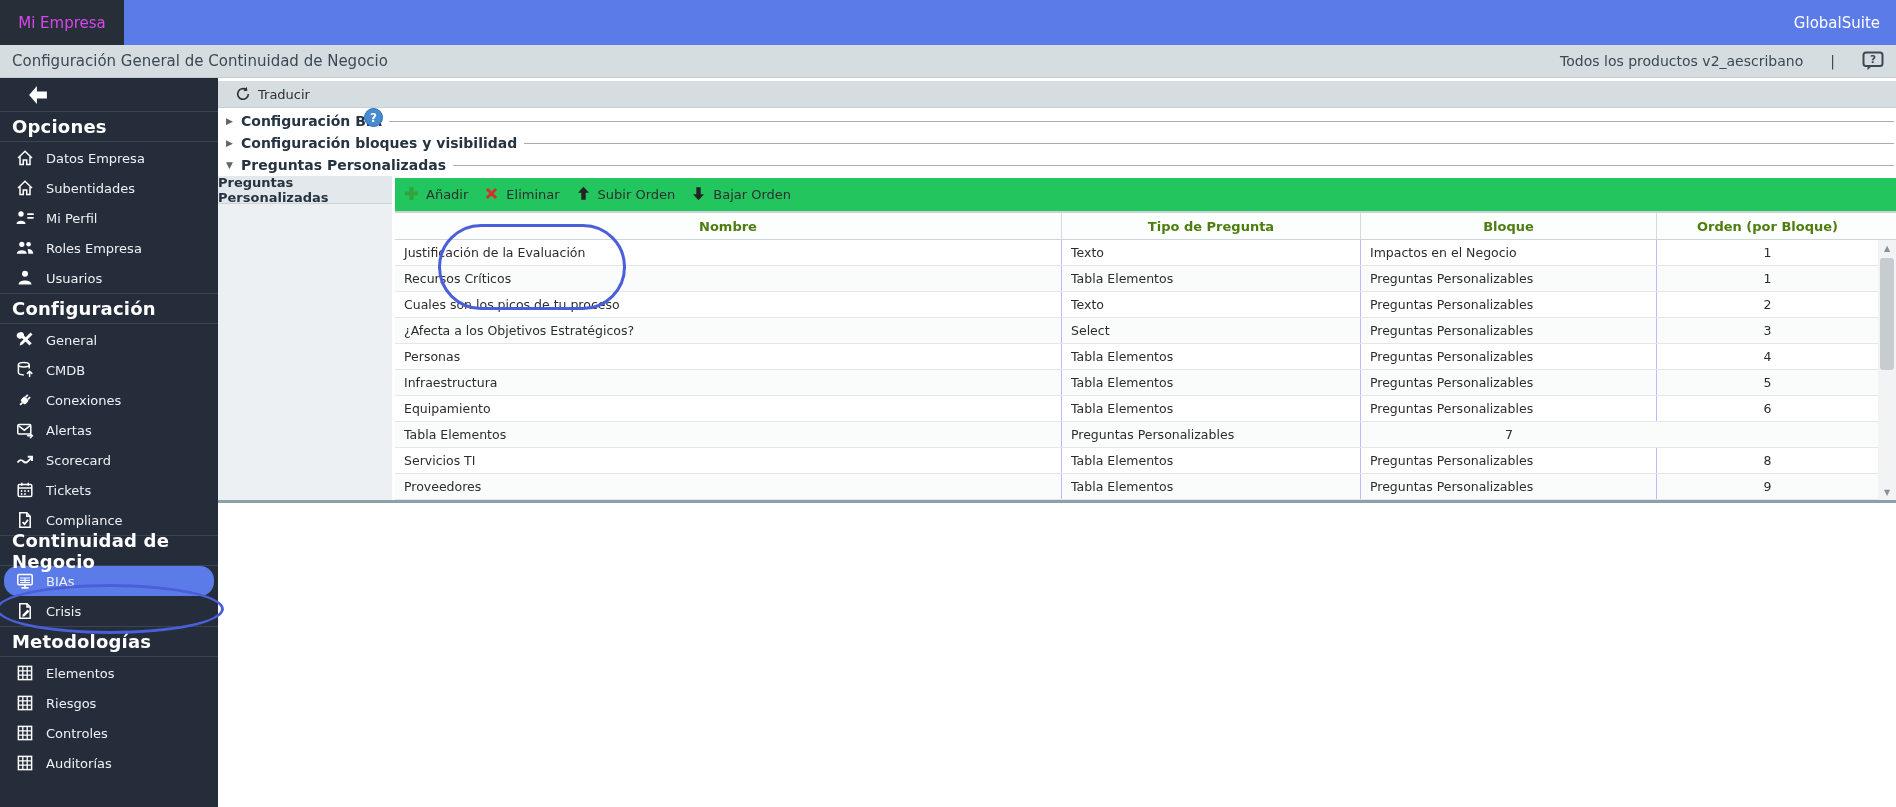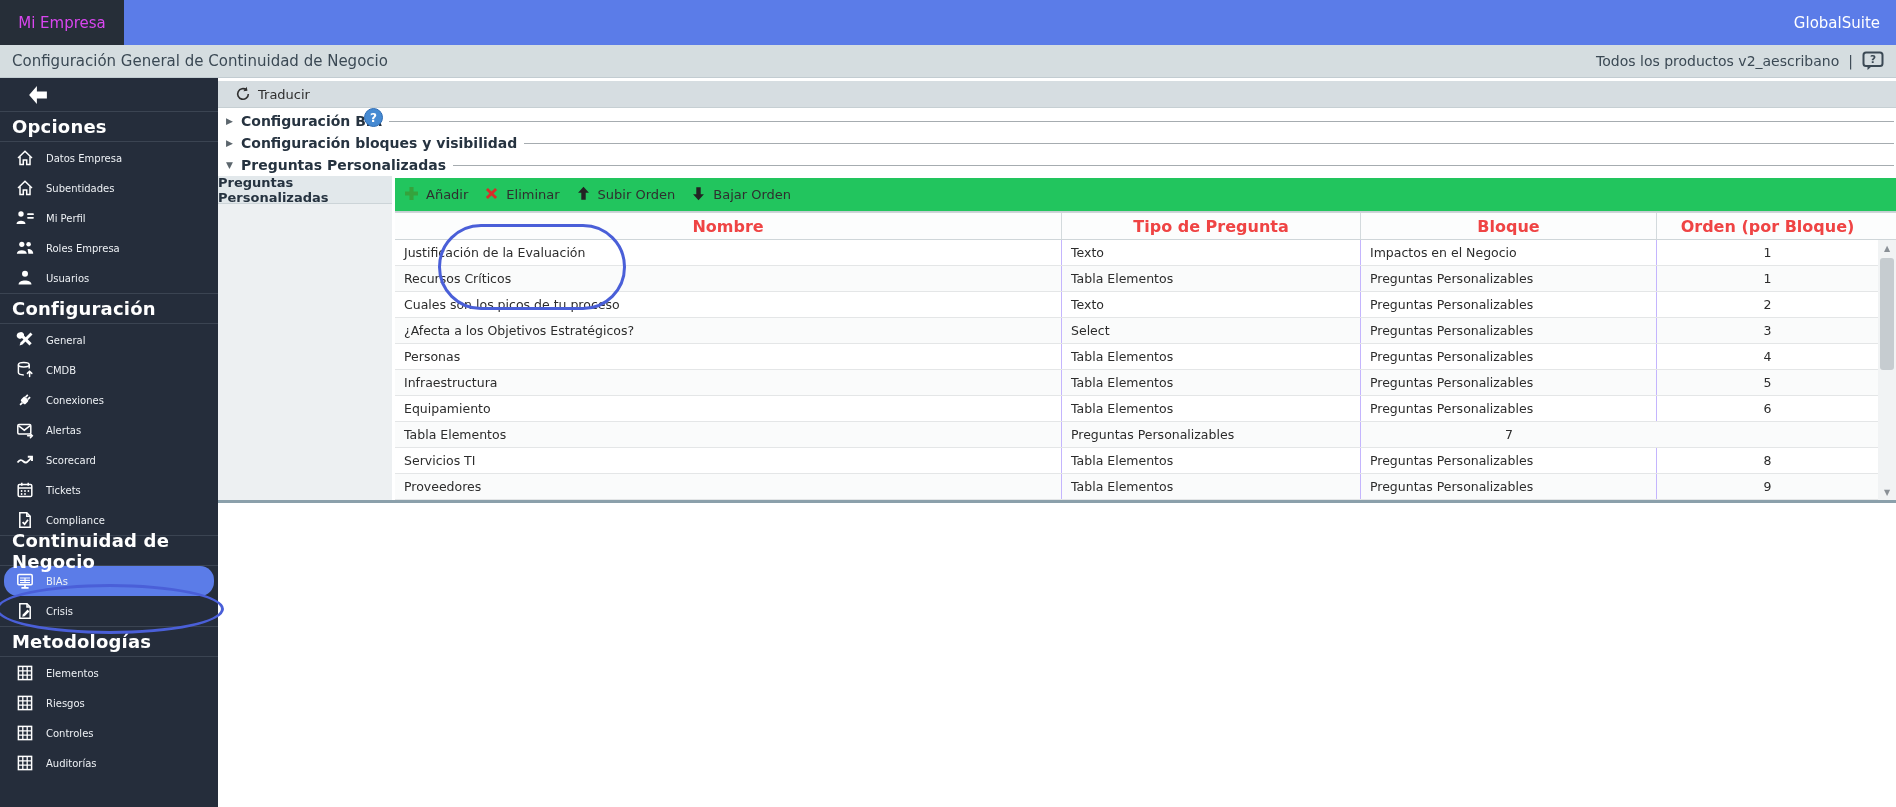--- a/index.html
+++ b/index.html
@@ -10,36 +10,36 @@
   .topbar { position:absolute; left:0; top:0; width:1896px; height:45px; background:#5b7ce8; }
   .brand-box { position:absolute; left:0; top:0; width:124px; height:45px; background:#262e38;
                color:#d946ef; font-size:15px; display:flex; align-items:center; justify-content:center; }
   .product { position:absolute; right:16px; top:0; height:45px; display:flex; align-items:center;
              color:#fff; font-size:15px; font-weight:500; }
 
   
   .crumbbar { position:absolute; left:0; top:45px; width:1896px; height:33px; background:#d5dde0;
               border-bottom:1px solid #c2ccd1; display:flex; align-items:center; }
   .crumb-title { margin-left:12px; font-size:15px; color:#3b4954; }
-  .crumb-right { position:absolute; right:12px; display:flex; align-items:center; gap:9px;
+  .crumb-right { position:absolute; right:12px; display:flex; align-items:center; gap:27px;
                  font-size:14px; color:#3b4954; }
   .chatq { width:22px; height:20px; }
 
   
   .sidebar { position:absolute; left:0; top:78px; width:218px; height:793px; background:#252d3b; }
   .back-row { height:34px; border-bottom:1px solid #3b4452; display:flex; align-items:center; padding-left:26px; cursor:pointer; }
   .back-row svg { width:24px; height:20px; }
   .side-title { height:30px; display:flex; align-items:center; padding-left:12px;
                 font-size:18px; font-weight:bold; color:#fff; letter-spacing:.2px;
                 border-bottom:1px solid #3b4452; }
   .side-title + .side-item { margin-top:1px; }
   .side-section { border-top:1px solid #3b4452; }
   .side-section:first-child { border-top:none; }
   .side-item { height:30px; display:flex; align-items:center; gap:11px; padding-left:15px;
-               color:#eef1f5; font-size:10px; cursor:pointer; }
+               color:#eef1f5; font-size:13px; cursor:pointer; }
   .side-item .icn { width:20px; height:20px; display:flex; align-items:center; justify-content:center; flex:0 0 20px; }
   .side-item.selected { background:#5b7ce8; border-radius:14px; margin:0 4px; padding-left:11px; }
 
   
   .content { position:absolute; left:218px; top:78px; width:1768px; height:729px; background:#fff; }
 
   .translate-bar { position:absolute; left:0; top:3px; width:1678px; height:27px; background:#d6dde1;
                    border-bottom:1px solid #c6cfd3; display:flex; align-items:center; }
   .translate-btn { display:flex; align-items:center; gap:7px; margin-left:17px; font-size:13px; color:#2f2f2f; cursor:pointer; }
   .translate-btn svg { width:16px; height:16px; }
@@ -58,22 +58,22 @@
                 display:flex; align-items:center; justify-content:center; cursor:pointer; }
 
   .toolbar { position:absolute; left:177px; top:100px; width:1501px; height:34px; background:#22c55e;
              border-bottom:1px solid #c6cfd3; display:flex; align-items:center; gap:15px; padding-left:8px; }
   .tb-btn { display:flex; align-items:center; gap:6px; font-size:13px; color:#2f2f2f; cursor:pointer; }
   .tb-btn svg { width:17px; height:17px; }
 
   .tablewrap { position:absolute; left:177px; top:134px; width:1501px; }
   .thead { display:grid; grid-template-columns:667px 299px 296px 221px; height:28px;
            background:#fcfdfd; border-top:1px solid #cfd6d9; border-bottom:1px solid #cfd6d9; }
-  .th { display:flex; align-items:center; justify-content:center; font-size:16px; font-weight:bold;
-        color:#ef4444; border-right:1px solid #d3dadd; }
+  .th { display:flex; align-items:center; justify-content:center; font-size:13px; font-weight:bold;
+        color:#4d7c0f; border-right:1px solid #d3dadd; }
   .th:last-child { border-right:none; }
   .trow { display:grid; grid-template-columns:667px 299px 296px 221px; height:26px;
           border-bottom:1px solid #e4e6e7; background:#fff; cursor:pointer; }
   .trow.alt { background:#fafbfb; }
   .td { display:flex; align-items:center; font-size:12.5px; color:#2c2c2c; padding-left:9px;
         border-right:1px solid #c4b5fd; overflow:hidden; white-space:nowrap; }
   .td.center { justify-content:center; padding-left:0; }
   .td:last-child { border-right:none; }
 
   .vscroll { position:absolute; left:1660px; top:162px; width:18px; height:260px; background:#f1f3f4; }

